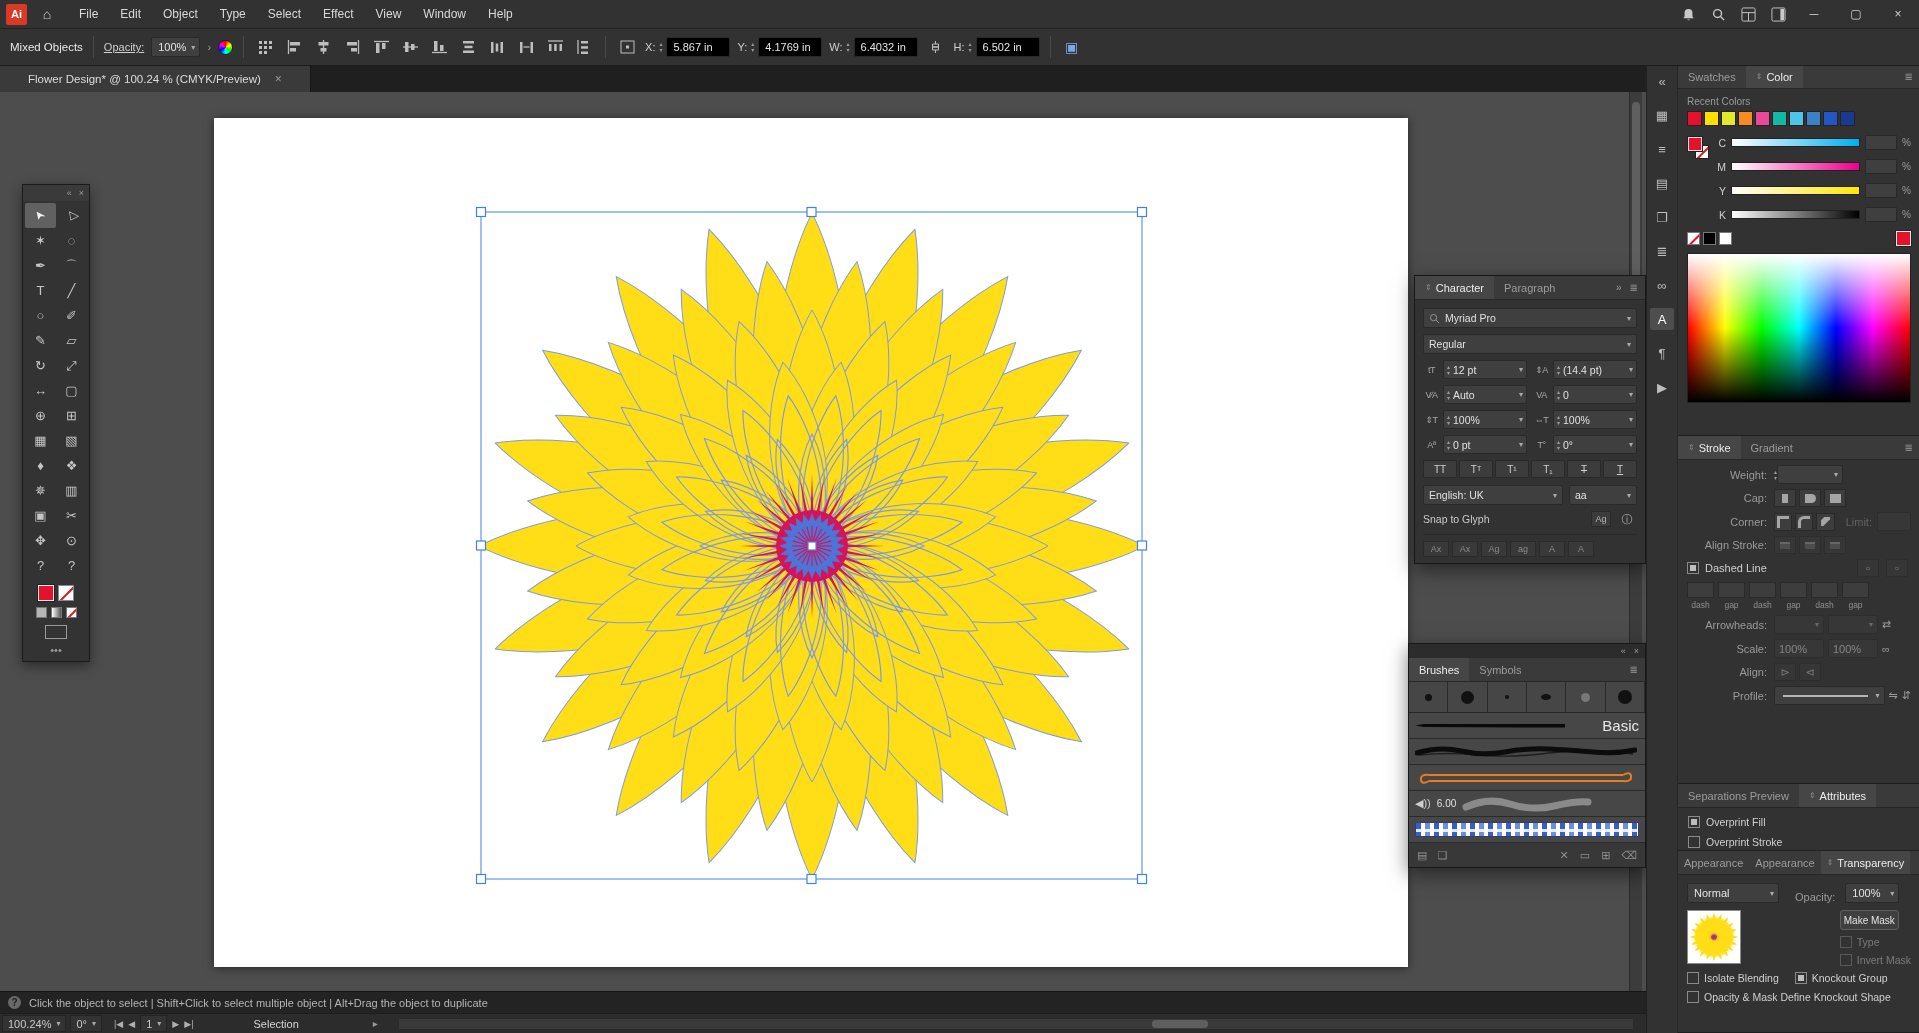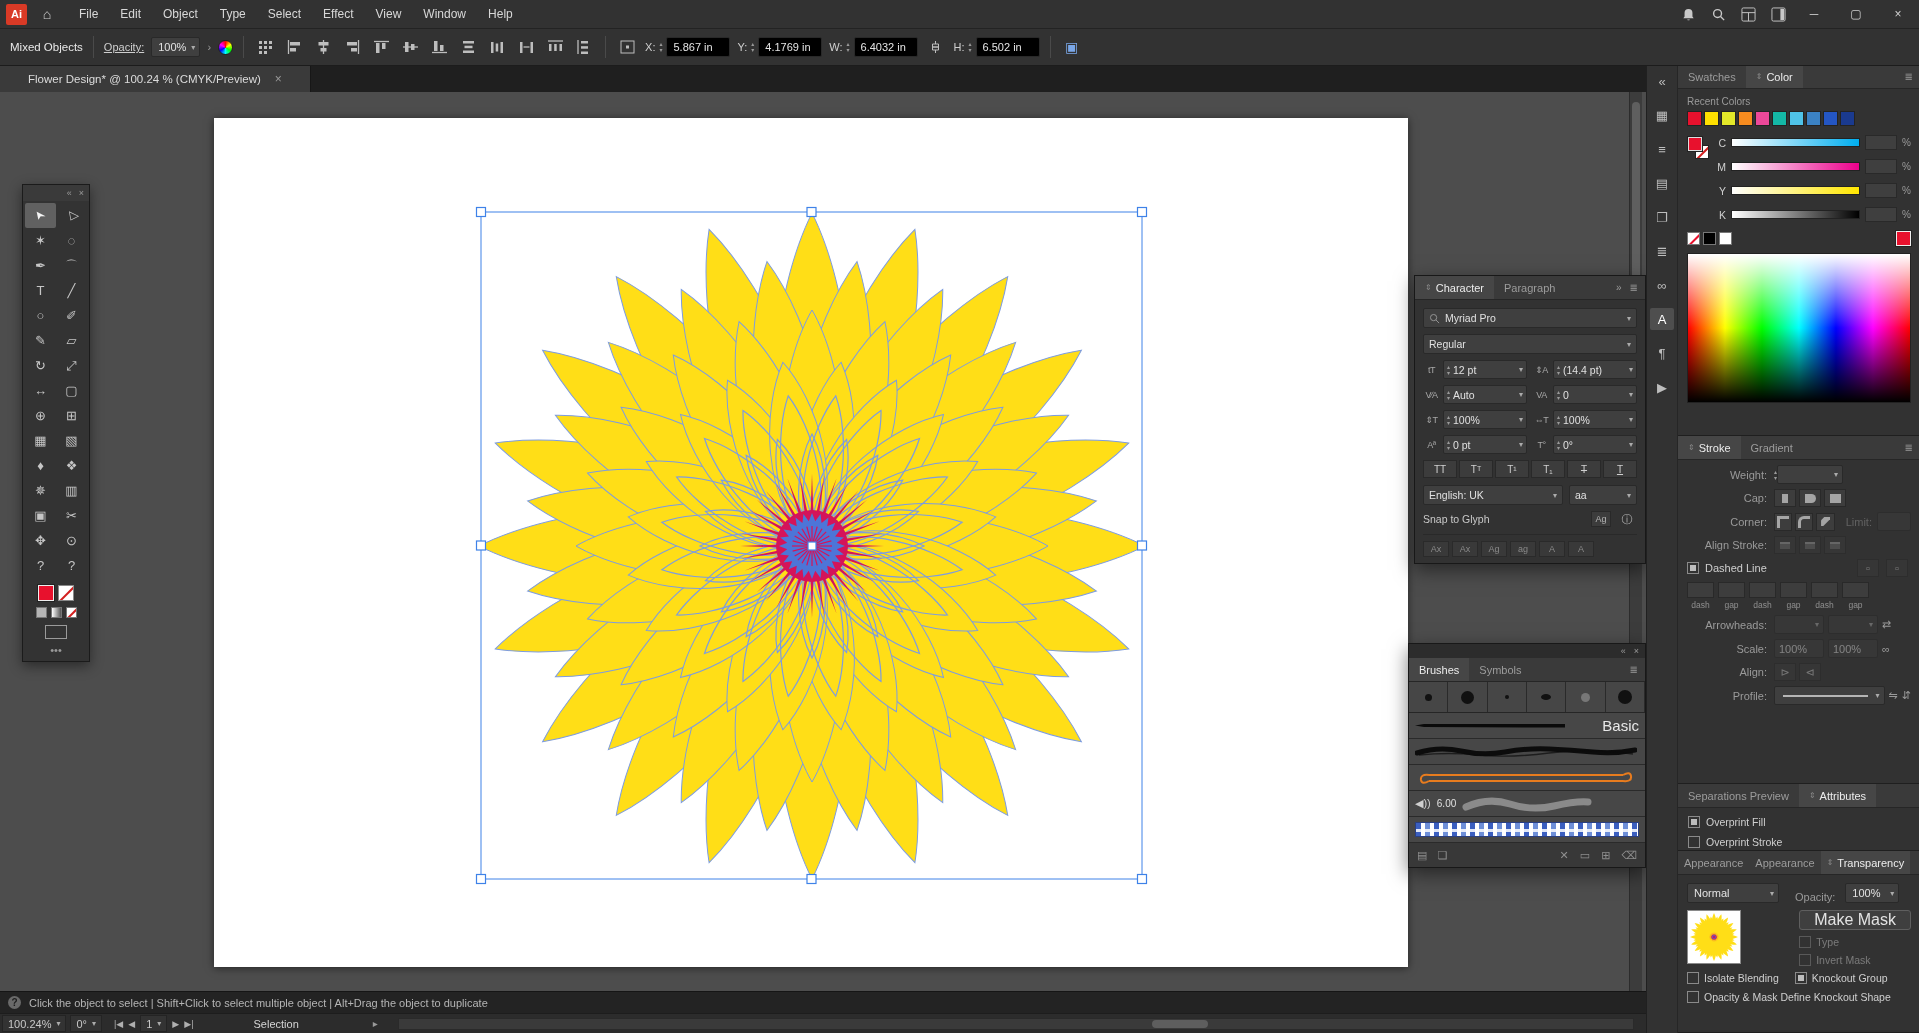--- a/index.html
+++ b/index.html
@@ -172,21 +172,21 @@
 .swapic{color:#9a9a9a;font-size:11px;margin-left:4px}
 .profile-line{flex:1;height:0;border-top:2px solid #b5b5b5;margin:0 4px}
 
 
 .attr-row{display:flex;align-items:center;gap:6px;margin:8px 10px;font-size:10.5px;color:#cfcfcf}
 .tr-row1{display:flex;align-items:flex-end;gap:10px;margin:8px 9px 7px}
 .thumb-row{display:flex;margin:2px 9px 6px;gap:8px;align-items:flex-start}
 .mask-thumb{width:54px;height:54px;background:#fff;border:1px solid #8a8a8a}
 .mask-thumb svg{display:block;width:100%;height:100%}
 .mask-col{margin-left:auto;display:flex;flex-direction:column;gap:6px;align-items:flex-start}
-.btn{background:#3f3f3f;border:1px solid #5f5f5f;border-radius:3px;height:20px;padding:0 14px;display:flex;align-items:center;color:#e3e3e3;font-size:16px}
+.btn{background:#3f3f3f;border:1px solid #5f5f5f;border-radius:3px;height:20px;padding:0 3px;display:flex;align-items:center;color:#e3e3e3;font-size:10px}
 .ckrow{display:flex;align-items:center;gap:5px;font-size:10.5px;color:#cfcfcf}
 .tr-opts{display:flex;gap:16px;margin:6px 9px 0}
 .tr-full{margin:7px 9px 0}
 
 
 .hintbar{position:absolute;top:991px;left:0;width:1646px;height:22px;background:#232323;border-top:1px solid #151515;display:flex;align-items:center;gap:8px;padding:0 8px;color:#b5b5b5;z-index:3}
 .qmark{width:13px;height:13px;border-radius:50%;background:#6a6a6a;color:#1d1d1d;font-size:10px;font-weight:bold;display:flex;align-items:center;justify-content:center}
 .statusbar{position:absolute;top:1013px;left:0;width:1646px;height:20px;background:#2c2c2c;border-top:1px solid #1d1d1d;display:flex;align-items:center;padding:0 2px;gap:4px;color:#c9c9c9;z-index:3}
 .sb-dd{display:inline-flex;align-items:center;gap:5px;background:#333;border:1px solid #242424;height:17px;padding:0 5px}
 .nav{display:flex;align-items:center;gap:5px;margin-left:8px}

